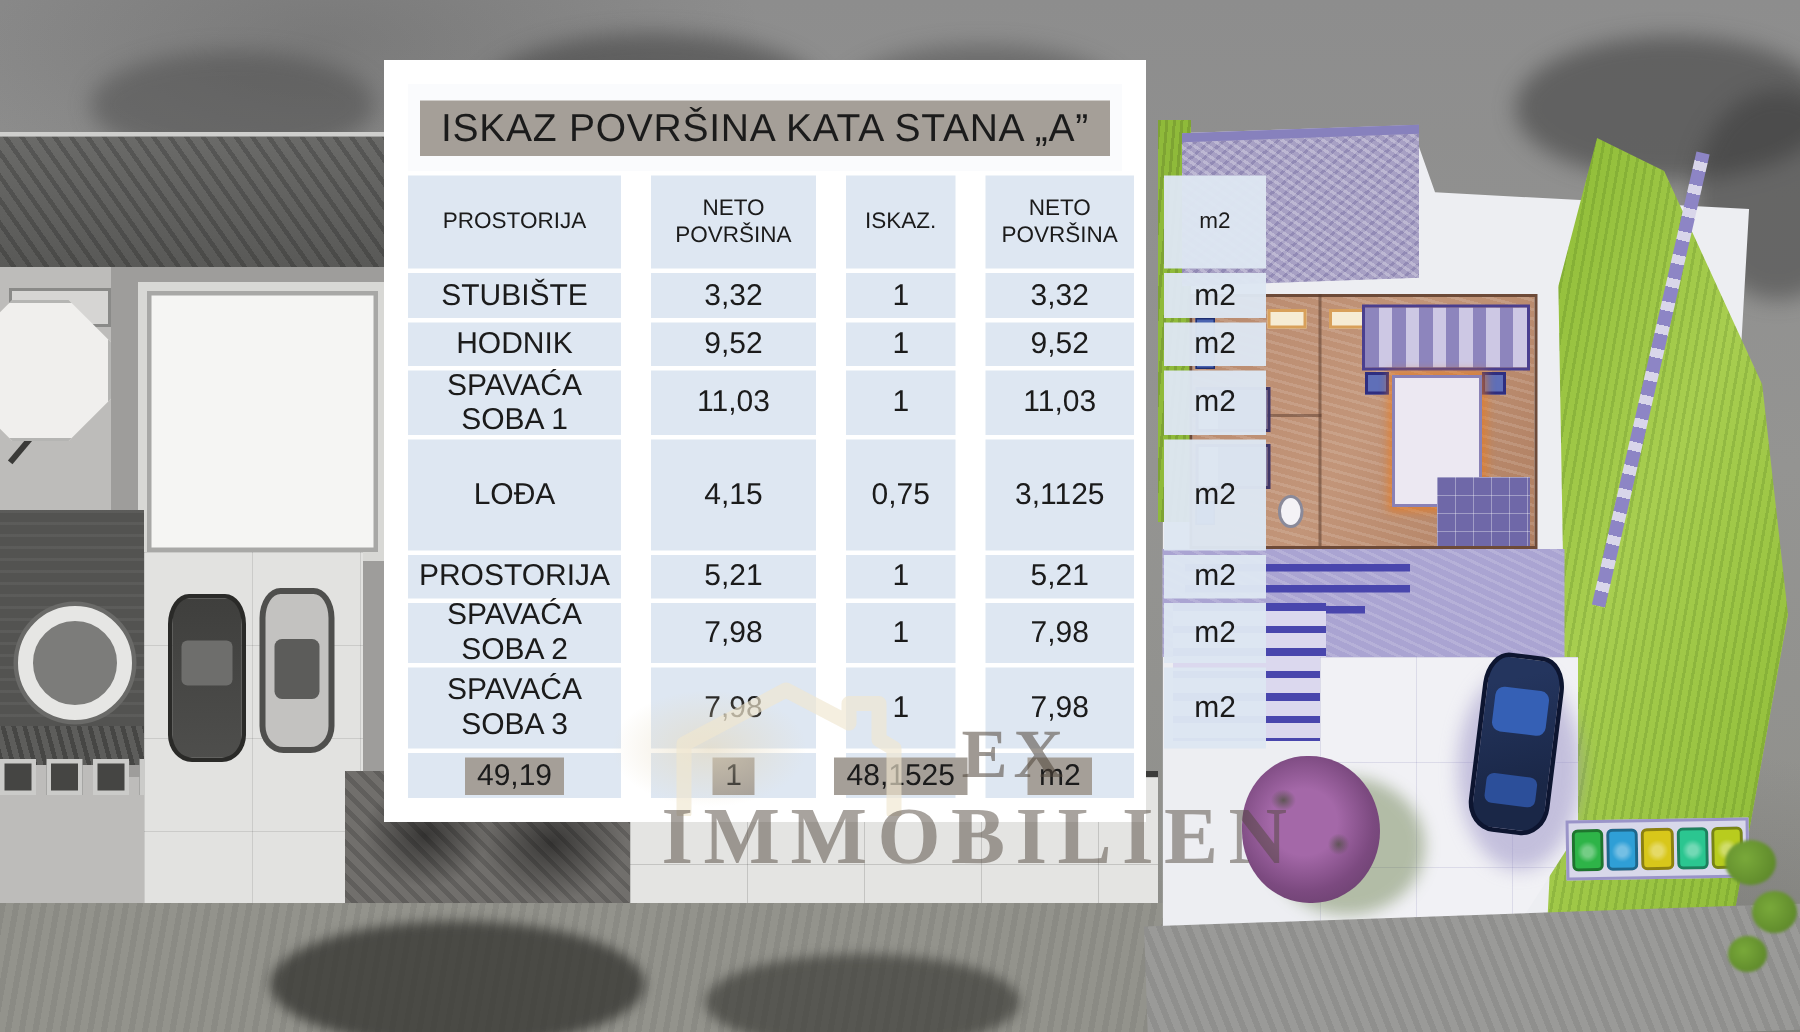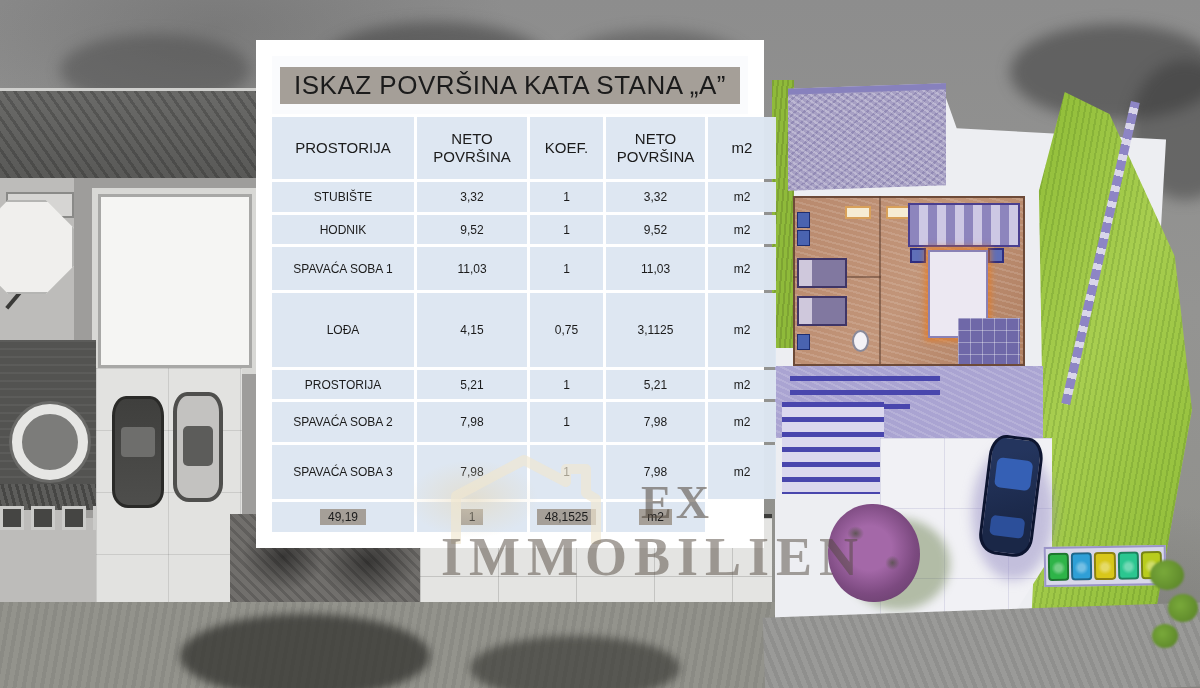--- a/index.html
+++ b/index.html
@@ -128,23 +128,23 @@
       radial-gradient(14px 12px at 30% 30%, rgba(40,70,20,.55), transparent 60%),
       radial-gradient(12px 12px at 70% 60%, rgba(40,70,20,.5), transparent 60%),
       radial-gradient(circle at 45% 45%, #a468a8 0 30%, #7c4a80 62%, #5e3a62 100%);}
   .concrete-bottom{left:764px;top:610px;width:440px;height:84px;transform:rotate(-2deg);
     background:repeating-linear-gradient(70deg, rgba(0,0,0,.07) 0 4px, transparent 4px 9px),#9a9a98;}
   .bush{border-radius:50%;background:radial-gradient(circle at 40% 40%, #79a93a, #567f26);filter:blur(1px);}
   
   .area-table{left:256px;top:40px;width:508px;z-index:50;background:#ffffff;
     padding:16px;box-sizing:border-box;display:flex;flex-direction:column;gap:3px;
     color:#1b1b1b;}
-  .trow{display:grid;grid-template-columns:142px 110px 73px 99px 68px;column-gap:3px;}
+  .trow{display:grid;grid-template-columns:142px 110px 73px 99px 68px;column-gap:20px;}
   .tcell{background:rgba(221,230,242,.97);display:flex;align-items:center;justify-content:center;
-    text-align:center;font-size:12px;}
+    text-align:center;font-size:20px;}
   .thead .tcell{font-size:15px;line-height:1.22;}
   .title-row{height:58px;background:#fafbfd;display:flex;align-items:center;justify-content:center;}
   .title-hl{background:#a59f98;padding:3px 14px;font-size:26px;letter-spacing:.5px;}
   .h-header{height:62px;} .h-30{height:30px;} .h-29{height:29px;} .h-43{height:43px;}
   .h-74{height:74px;} .h-40{height:40px;} .h-54{height:54px;}
   .hl{background:#a59f98;padding:1px 8px;}
   
   .wm{z-index:60;pointer-events:none;}
   .wm-ellipse{left:408px;top:460px;width:130px;height:78px;border-radius:50%;
     background:radial-gradient(closest-side, rgba(228,216,188,.60), rgba(228,216,188,0));}
@@ -241,21 +241,21 @@
 <div class="abs bush" style="left:1168px;top:594px;width:30px;height:28px;"></div>
 <div class="abs bush" style="left:1152px;top:624px;width:26px;height:24px;"></div>
 
 <div class="abs area-table">
   <div class="title-row">
     <span class="title-hl">ISKAZ POVRŠINA KATA STANA „A”</span>
   </div>
   <div class="trow thead">
     <div class="tcell h-header">PROSTORIJA</div>
     <div class="tcell h-header">NETO POVRŠINA</div>
-    <div class="tcell h-header">KOEF.</div>
+    <div class="tcell h-header">ISKAZ.</div>
     <div class="tcell h-header">NETO POVRŠINA</div>
     <div class="tcell h-header">m2</div>
   </div>
   <div class="trow">
     <div class="tcell h-30">STUBIŠTE</div>
     <div class="tcell h-30">3,32</div>
     <div class="tcell h-30">1</div>
     <div class="tcell h-30">3,32</div>
     <div class="tcell h-30">m2</div>
   </div>

